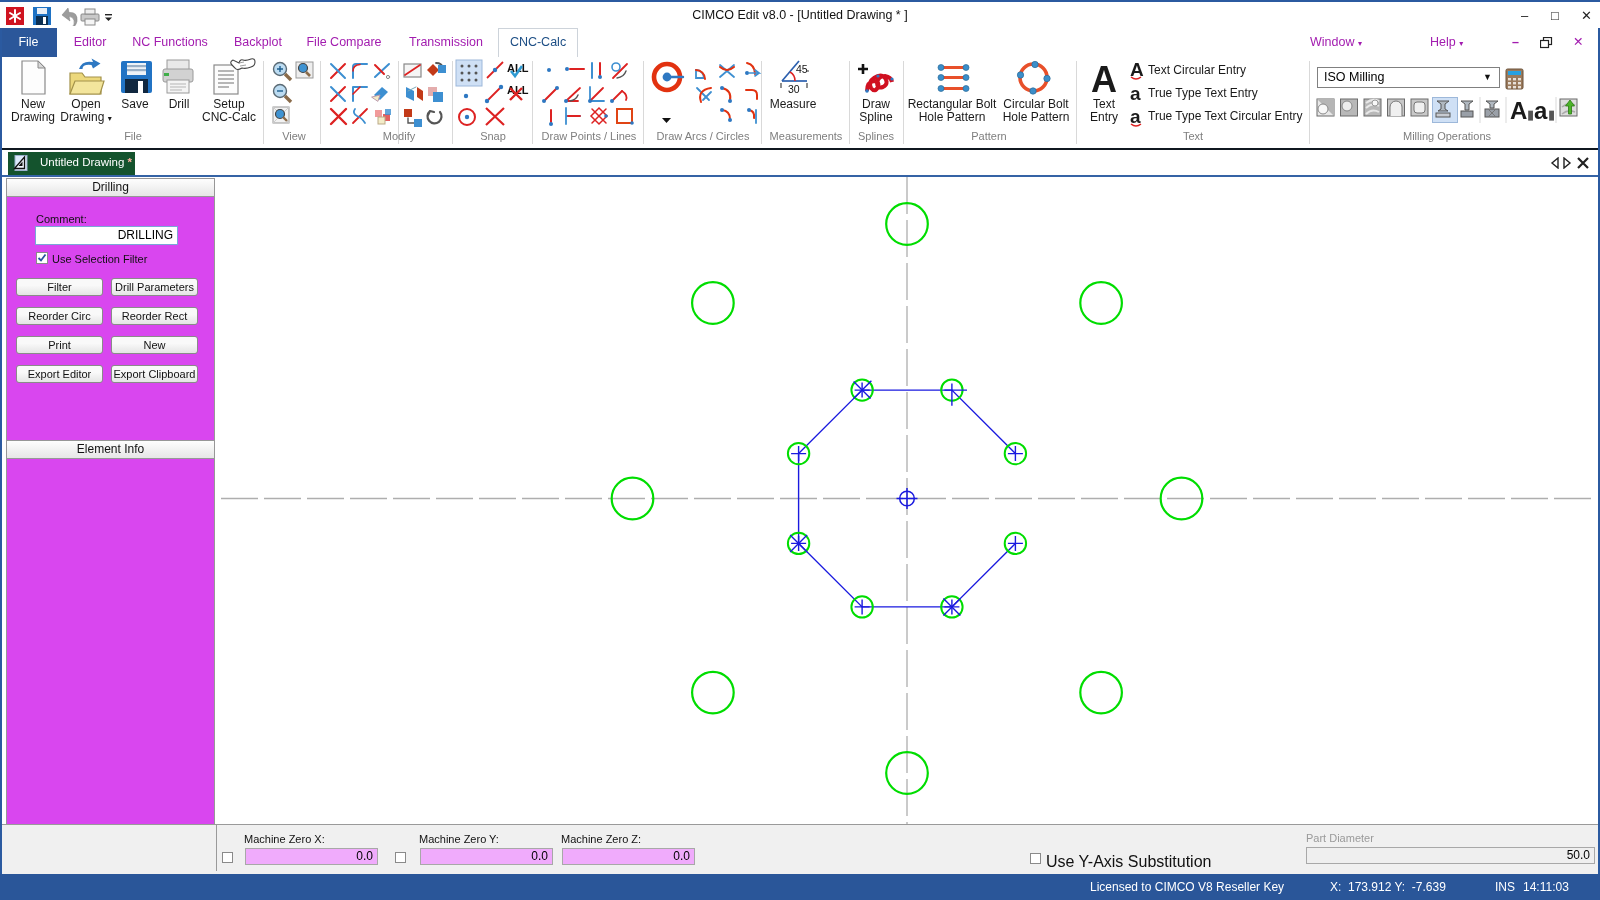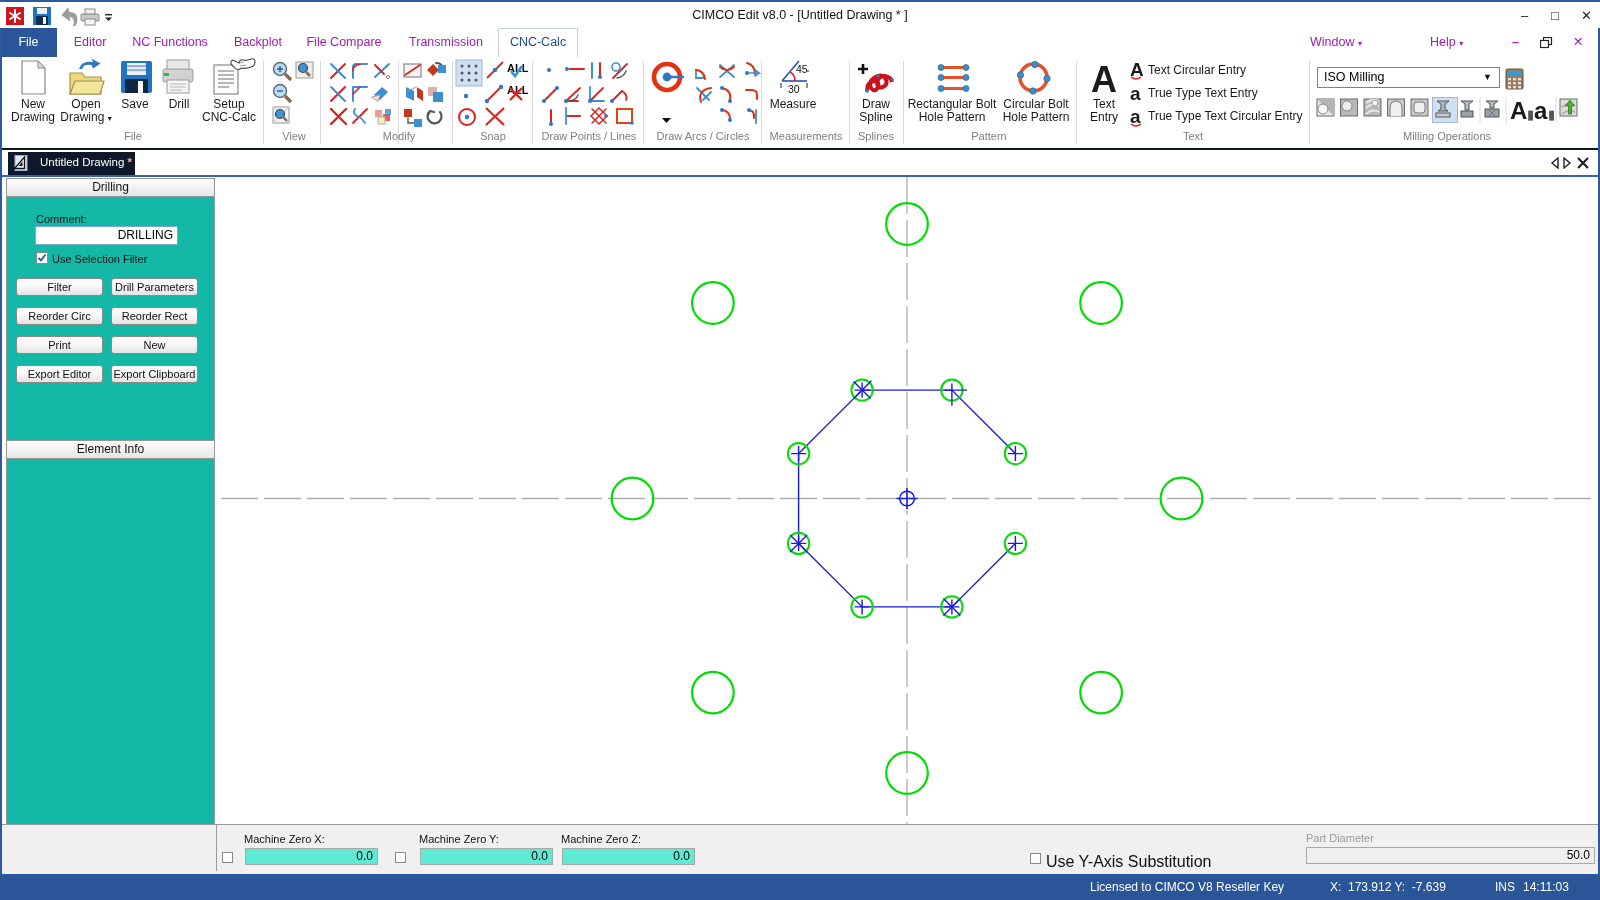--- a/index.html
+++ b/index.html
@@ -26,52 +26,52 @@
 
 
 #ribbon { position:absolute; left:0; top:57px; width:1600px; height:93px; background:#fff;
   border-bottom:2px solid #101820; }
 .gsep { position:absolute; top:4px; width:1px; height:83px; background:#d9d9d9; }
 .glabel { position:absolute; top:73px; width:120px; text-align:center; font-size:11px; color:#7e7e7e; }
 .biglabel { position:absolute; width:110px; text-align:center; font-size:12px; color:#1a1a1a; line-height:13px; }
 
 
 #docstrip { position:absolute; left:0; top:150px; width:1600px; height:25px; background:#fff; }
-#doctab { position:absolute; left:8px; top:2px; width:127px; height:23px; background:#0f172a; }
+#doctab { position:absolute; left:8px; top:2px; width:127px; height:23px; background:#14532d; }
 #doctab span { position:absolute; left:32px; top:4px; font-size:11.5px; color:#fff; }
 #blueline { position:absolute; left:0; top:175px; width:1600px; height:2px; background:#3563a5; }
 
 
 #mainarea { position:absolute; left:0; top:177px; width:1600px; height:647px; background:#fff; }
 #canvas-svg { position:absolute; left:216px; top:177px; }
 
 
 #lborder { position:absolute; left:0; top:28px; width:2px; height:846px; background:#2b5aa0; }
 #rborder { position:absolute; right:0; top:28px; width:2px; height:846px; background:#2b5aa0; }
 
 
 #panel { position:absolute; left:6px; top:178px; width:209px; height:690px;
-  background:#14b8a6; border:1px solid #979797; }
+  background:#d946ef; border:1px solid #979797; }
 .phead { position:absolute; left:0; width:207px; height:18px;
   background:linear-gradient(#fefefe,#e6e6e6); border-bottom:1px solid #979797;
   text-align:center; font-size:12px; color:#111; line-height:17px; }
 #panel .lbl { position:absolute; font-size:11px; color:#111; }
 #comment-input { position:absolute; left:28px; top:47px; width:143px; height:19px;
   background:#fff; border:1px solid #7aa6d8; font-size:12px; text-align:right;
   line-height:17px; padding-right:4px; color:#000; }
 .pbtn { position:absolute; width:87px; height:18px; border:1px solid #8a8a8a; border-radius:3px;
   background:linear-gradient(#f9f9f9 40%,#e4e4e4); font-size:11px; text-align:center;
   line-height:16px; color:#111; }
 .cbox { position:absolute; width:12px; height:12px; background:#fff; border:1px solid #8a8a8a; }
 
 
 #botbar { position:absolute; left:0; top:824px; width:1600px; height:50px; background:#f0f0f0;
   border-top:1px solid #9a9a9a; }
 #botbar .lbl { position:absolute; font-size:11px; color:#111; }
-.binput { position:absolute; height:17px; background:#5eead4; border:1px solid #a8a8a8;
+.binput { position:absolute; height:17px; background:#f0abfc; border:1px solid #a8a8a8;
   font-size:12px; text-align:right; line-height:15px; padding-right:4px; color:#000; }
 #vsep216 { position:absolute; left:216px; top:824px; width:1px; height:47px; background:#9a9a9a; }
 #statusbar { position:absolute; left:0; top:874px; width:1600px; height:26px; background:#2a5699;
   color:#fff; font-size:12px; }
 #statusbar span { position:absolute; top:6px; }
 </style>
 </head>
 <body>
 <div id="win">
 

